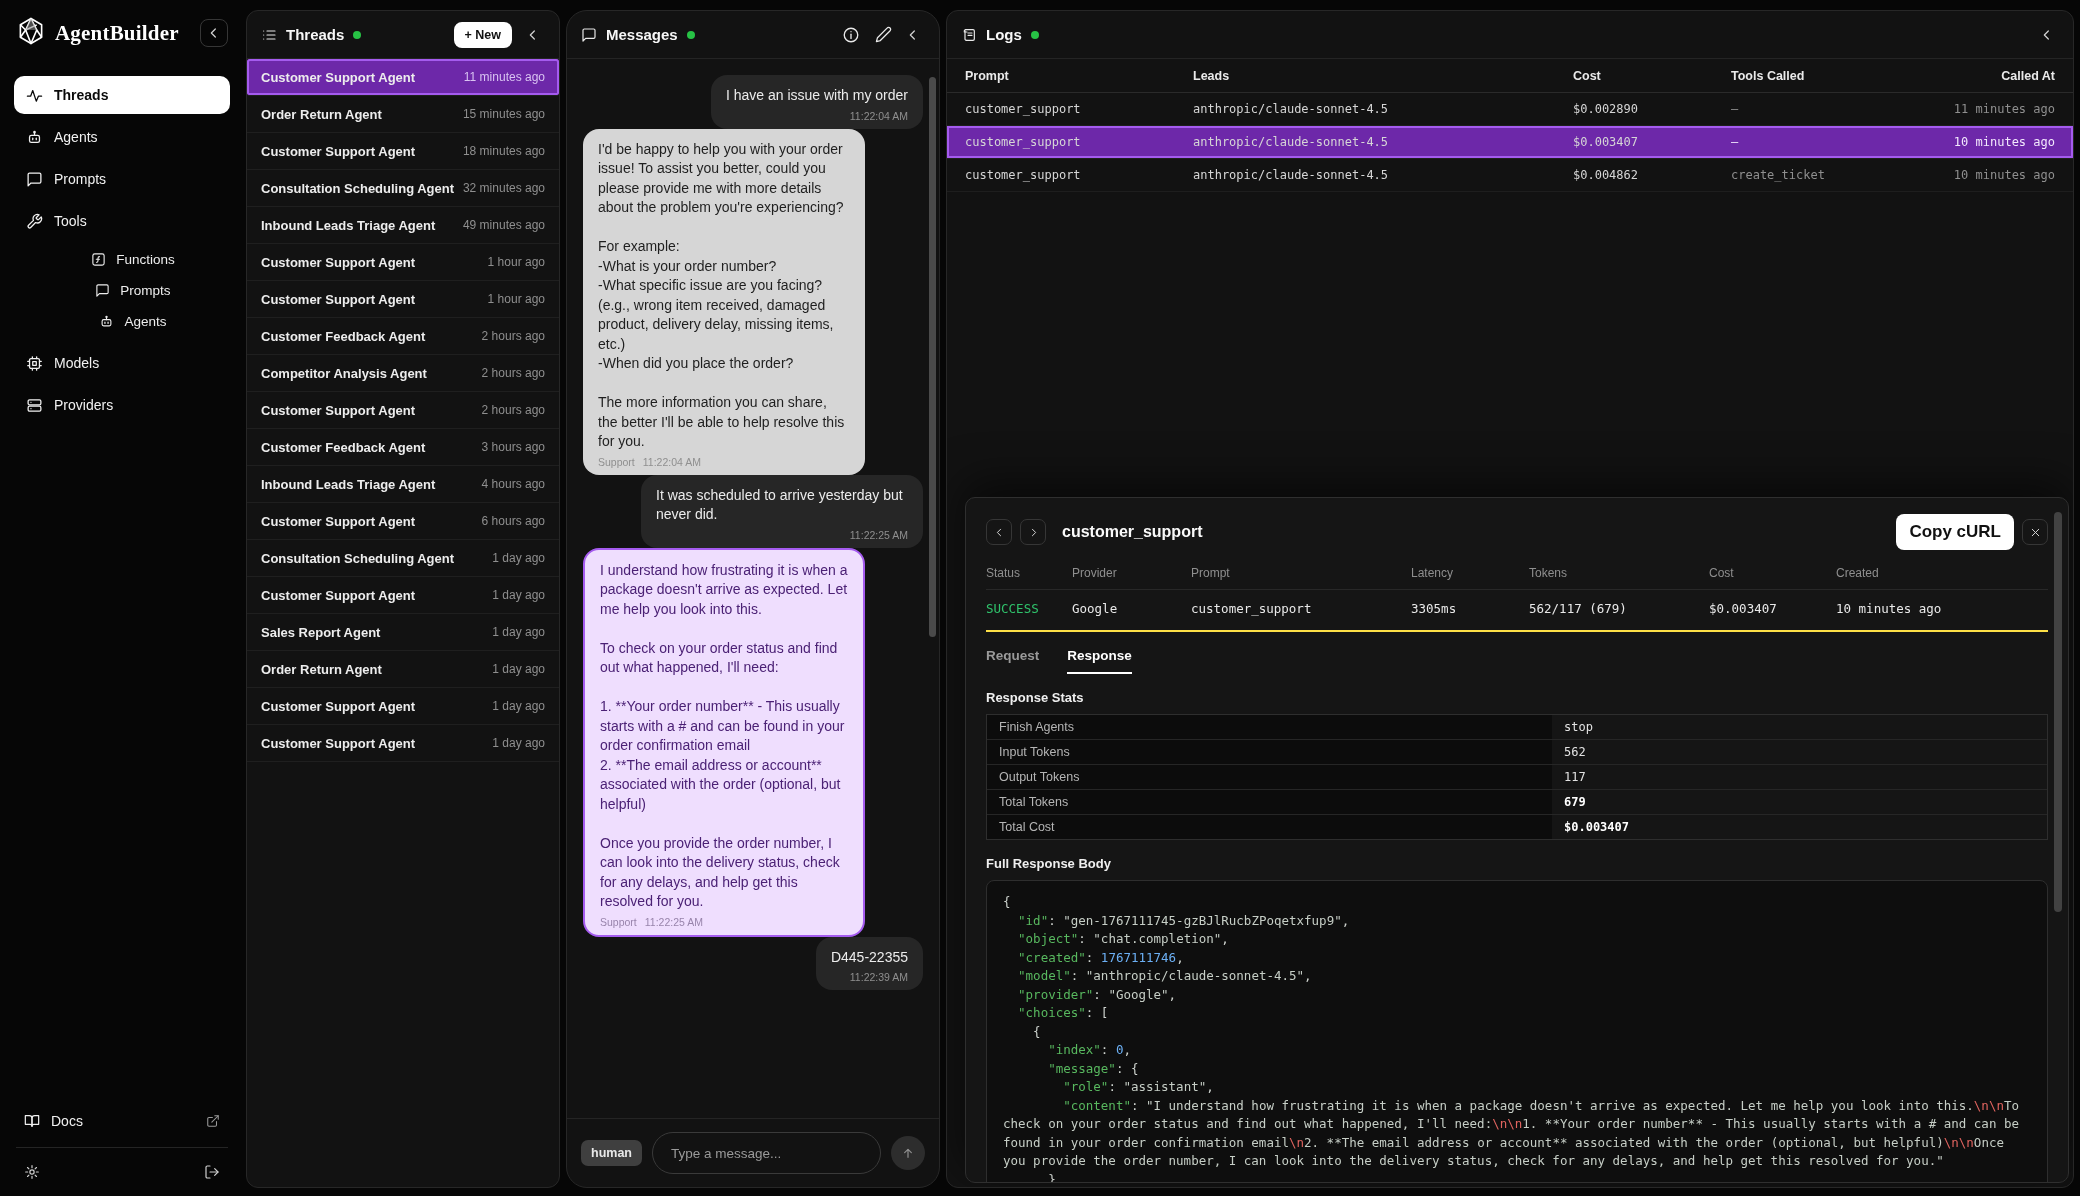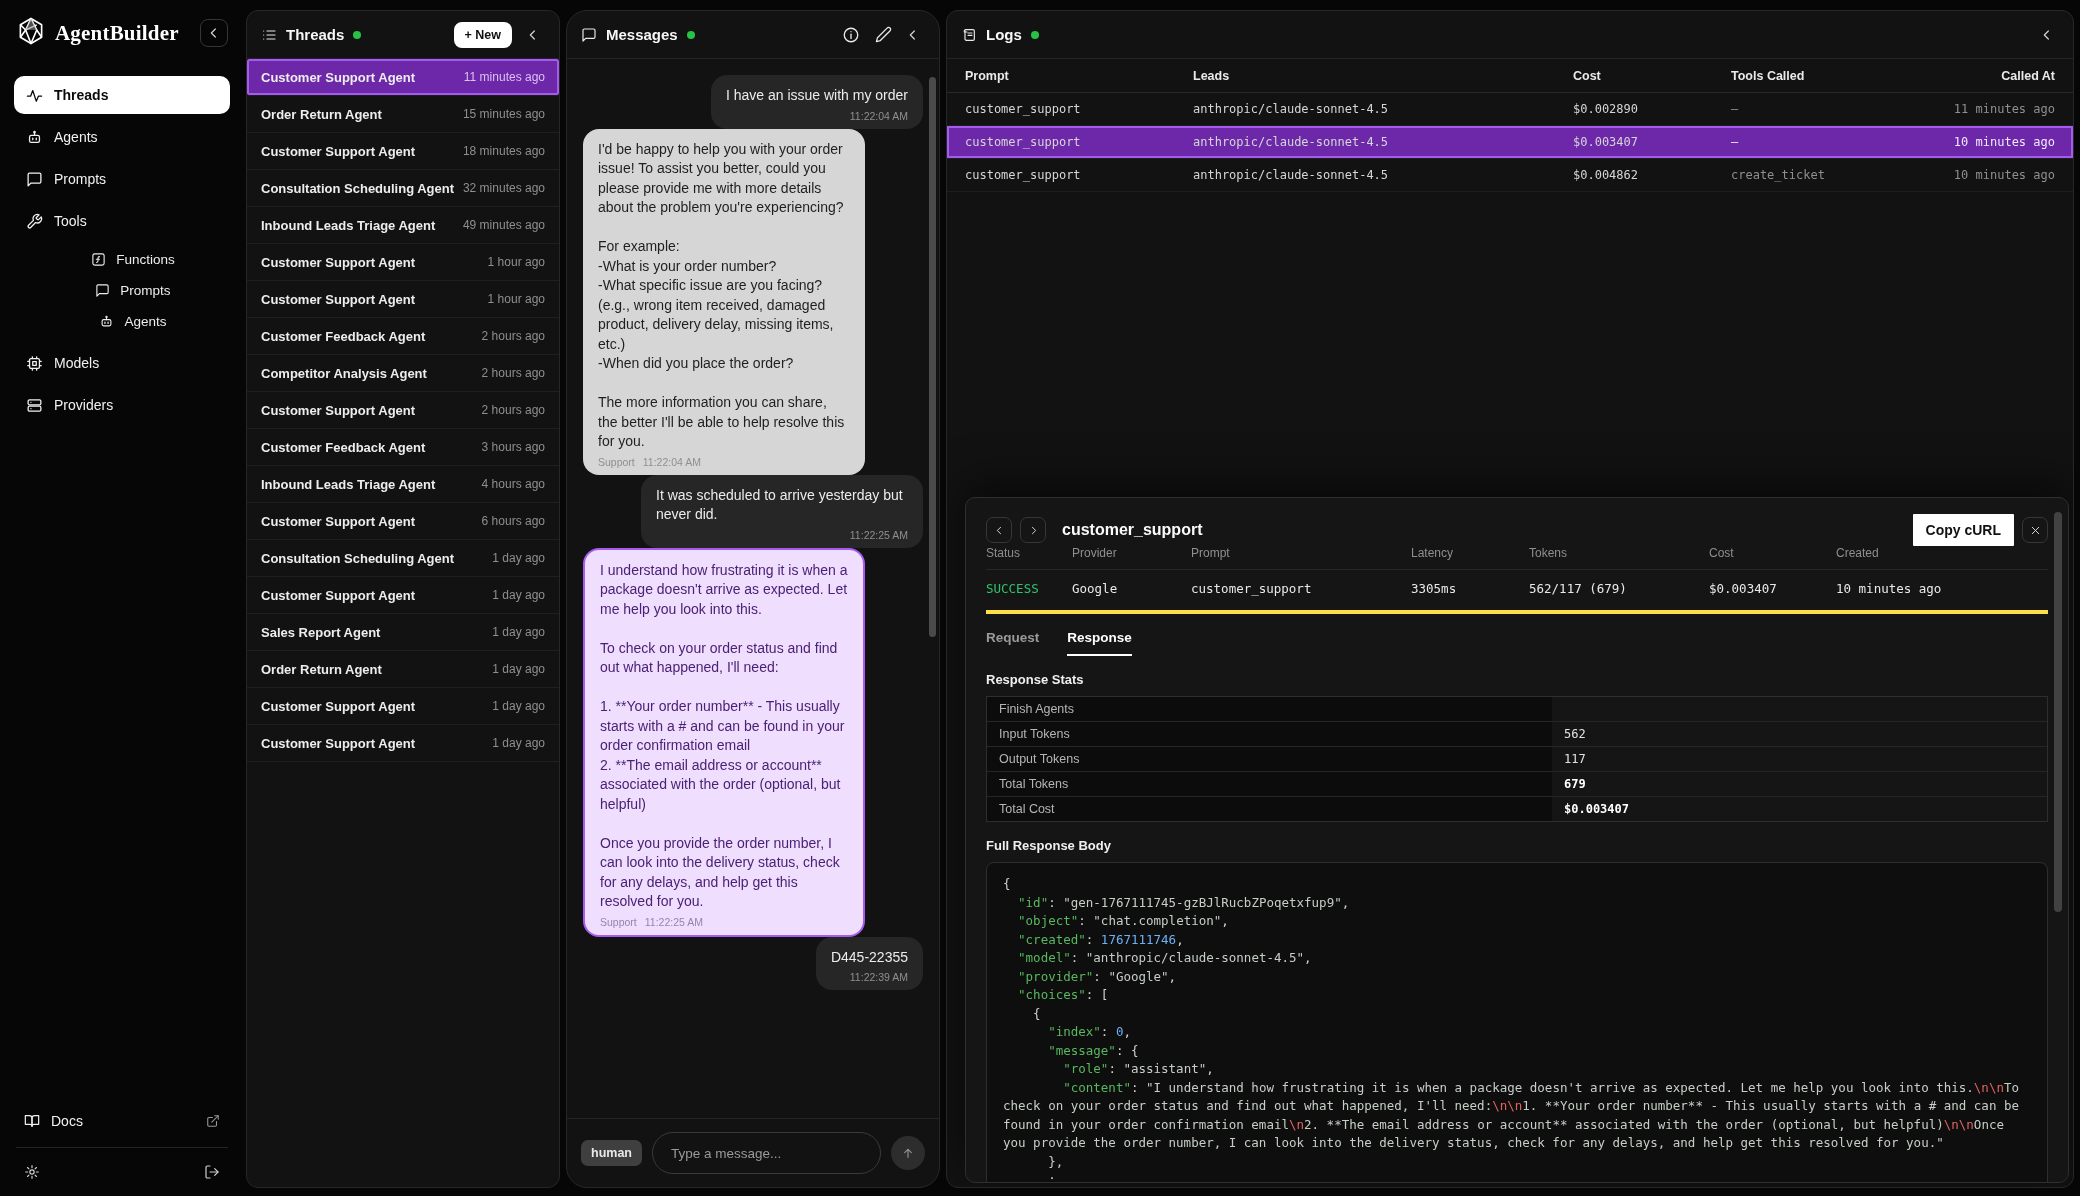--- a/index.html
+++ b/index.html
@@ -98,25 +98,25 @@
   .log-row.selected { background:#6d28a9; box-shadow:inset 0 0 0 2px #a55bef; }
   .log-row.selected .dim { color:#f2e8fd; }
 
   
   .detail { position:absolute; left:18px; right:4px; top:486px; bottom:4px; background:#151515;
     border:1px solid #2f2f2f; border-radius:10px; padding:0 20px;
     box-shadow:0 -14px 44px rgba(0,0,0,.55); overflow:hidden; }
   .detail-header { display:flex; align-items:center; gap:8px; padding-top:16px; }
   .detail-header .icon-btn { width:26px; height:26px; border-radius:7px; }
   .detail-title { font-size:16px; font-weight:700; color:#fafafa; margin-left:8px; }
-  .copy-curl { background:#fff; color:#111; border:none; border-radius:1px; font-size:14px;
+  .copy-curl { background:#fff; color:#111; border:none; border-radius:8px; font-size:17px;
     font-weight:700; padding:8px 13px; cursor:pointer; }
   .close-btn { width:29px; height:29px; border-radius:8px; }
   .meta { display:grid; grid-template-columns:86px 119px 220px 118px 180px 127px 1fr;
-    margin-top:0; border-bottom:4px solid #fde047; }
+    margin-top:16px; border-bottom:2px solid #fde047; }
   .meta-col { display:flex; flex-direction:column; }
   .meta-label { font-size:12px; color:#8f8f8f; padding-bottom:9px; border-bottom:1px solid #282828; }
   .meta-value { font-family:"DejaVu Sans Mono", monospace; font-size:12.5px; color:#e9e9e9;
     padding:11px 0 14px; }
   .meta-col.success .meta-value { color:#2fc26b; }
   .tabs { display:flex; gap:28px; margin-top:6px; }
   .tab { font-size:13.5px; font-weight:600; color:#9a9a9a; padding:10px 0 9px; cursor:pointer;
     border-bottom:2px solid transparent; }
   .tab.active { color:#fff; border-bottom-color:#fff; }
   .section-title { font-size:13px; font-weight:700; color:#efefef; margin-top:16px; }
@@ -579,20 +579,21 @@
       <div class="tabs">
         <span class="tab">Request</span>
         <span class="tab active">Response</span>
       </div>
 
       <div class="section-title">Response Stats</div>
       <div class="stats">
 
       <div class="stats-row">
             <div class="stats-label">Finish Agents</div>
+            <div class="stats-value">stop</div>
           </div>
           <div class="stats-row">
             <div class="stats-label">Input Tokens</div>
             <div class="stats-value">562</div>
           </div>
           <div class="stats-row">
             <div class="stats-label">Output Tokens</div>
             <div class="stats-value">117</div>
           </div>
           <div class="stats-row strong">

